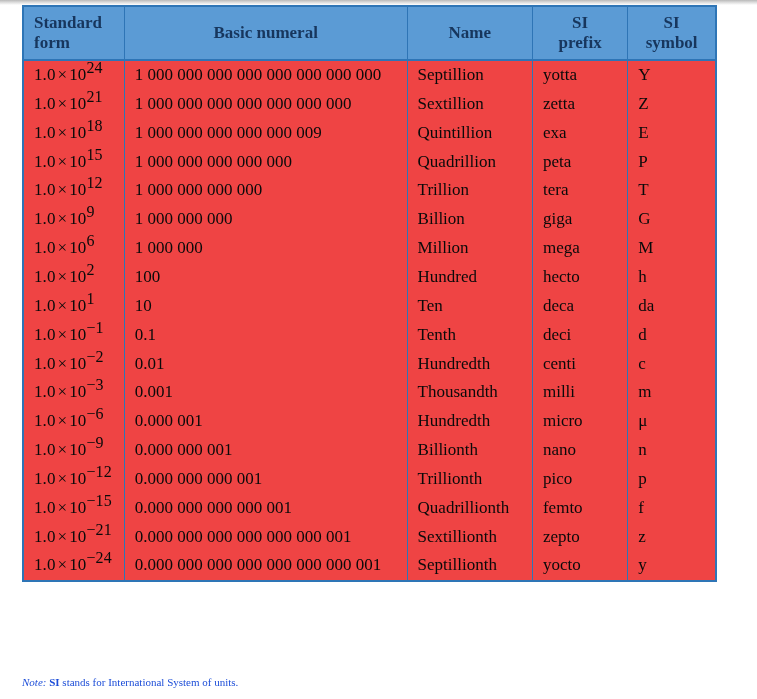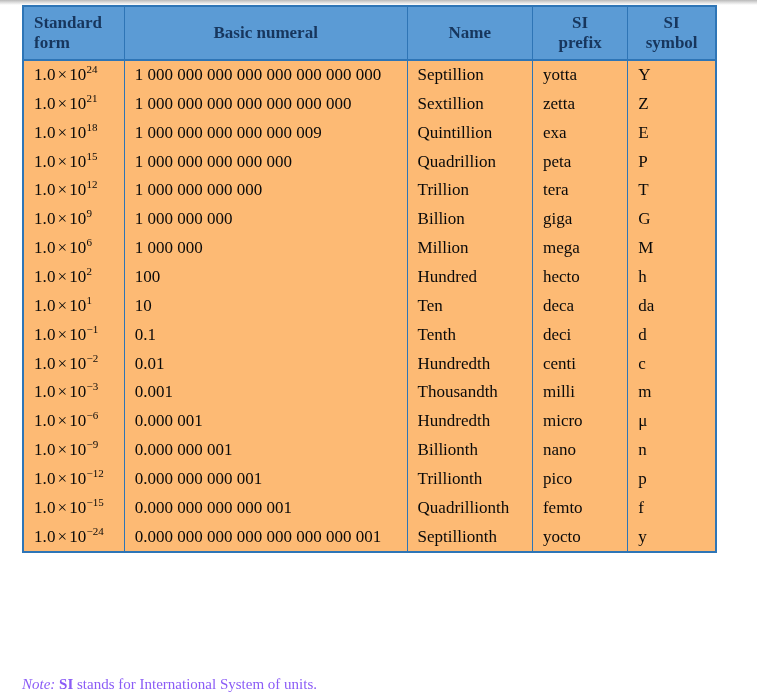--- a/index.html
+++ b/index.html
@@ -30,21 +30,21 @@
     left: 22px;
     top: 5px;
     width: 695px;
   }
 
   table.si-table {
     border-collapse: collapse;
     width: 695px;
     table-layout: fixed;
     border: 2px solid #2e75b6;
-    background: #fdba74;
+    background: #ef4444;
   }
 
   table.si-table thead th {
     background: #5b9bd5;
     color: #17365d;
     font-weight: bold;
     font-size: 17px;
     line-height: 1.18;
     padding: 6px 10px;
     border-right: 1px solid #2e75b6;
@@ -70,32 +70,32 @@
 
   
   col.c-standard { width: 101px; }
   col.c-numeral  { width: 282px; }
   col.c-name     { width: 125px; }
   col.c-prefix   { width: 95px; }
   col.c-symbol   { width: 88px; }
 
   .sf { letter-spacing: 0.1px; }
   .sf sup {
-    font-size: 11px;
+    font-size: 16px;
     vertical-align: super;
     line-height: 0;
   }
   .times { padding: 0 2px; }
 
   .note {
     position: absolute;
     left: 22px;
     top: 676px;
-    font-size: 15px;
-    color: #8b5cf6;
+    font-size: 11px;
+    color: #1d4ed8;
     white-space: nowrap;
   }
   .note .note-label { font-style: italic; }
   .note .note-si { font-weight: bold; }
 </style>
 </head>
 <body>
 
 <div class="page-top-strip"></div>
 
@@ -237,20 +237,27 @@
           <td>p</td>
         </tr>
         <tr>
           <td><span class="sf"><span>1.0</span><span class="times">×</span><span>10</span><sup>−15</sup></span></td>
           <td>0.000 000 000 000 001</td>
           <td>Quadrillionth</td>
           <td>femto</td>
           <td>f</td>
         </tr>
         <tr>
+          <td><span class="sf"><span>1.0</span><span class="times">×</span><span>10</span><sup>−21</sup></span></td>
+          <td>0.000 000 000 000 000 000 001</td>
+          <td>Sextillionth</td>
+          <td>zepto</td>
+          <td>z</td>
+        </tr>
+        <tr>
           <td><span class="sf"><span>1.0</span><span class="times">×</span><span>10</span><sup>−24</sup></span></td>
           <td>0.000 000 000 000 000 000 000 001</td>
           <td>Septillionth</td>
           <td>yocto</td>
           <td>y</td>
         </tr>
       </tbody>
   </table>
 </div>
 

